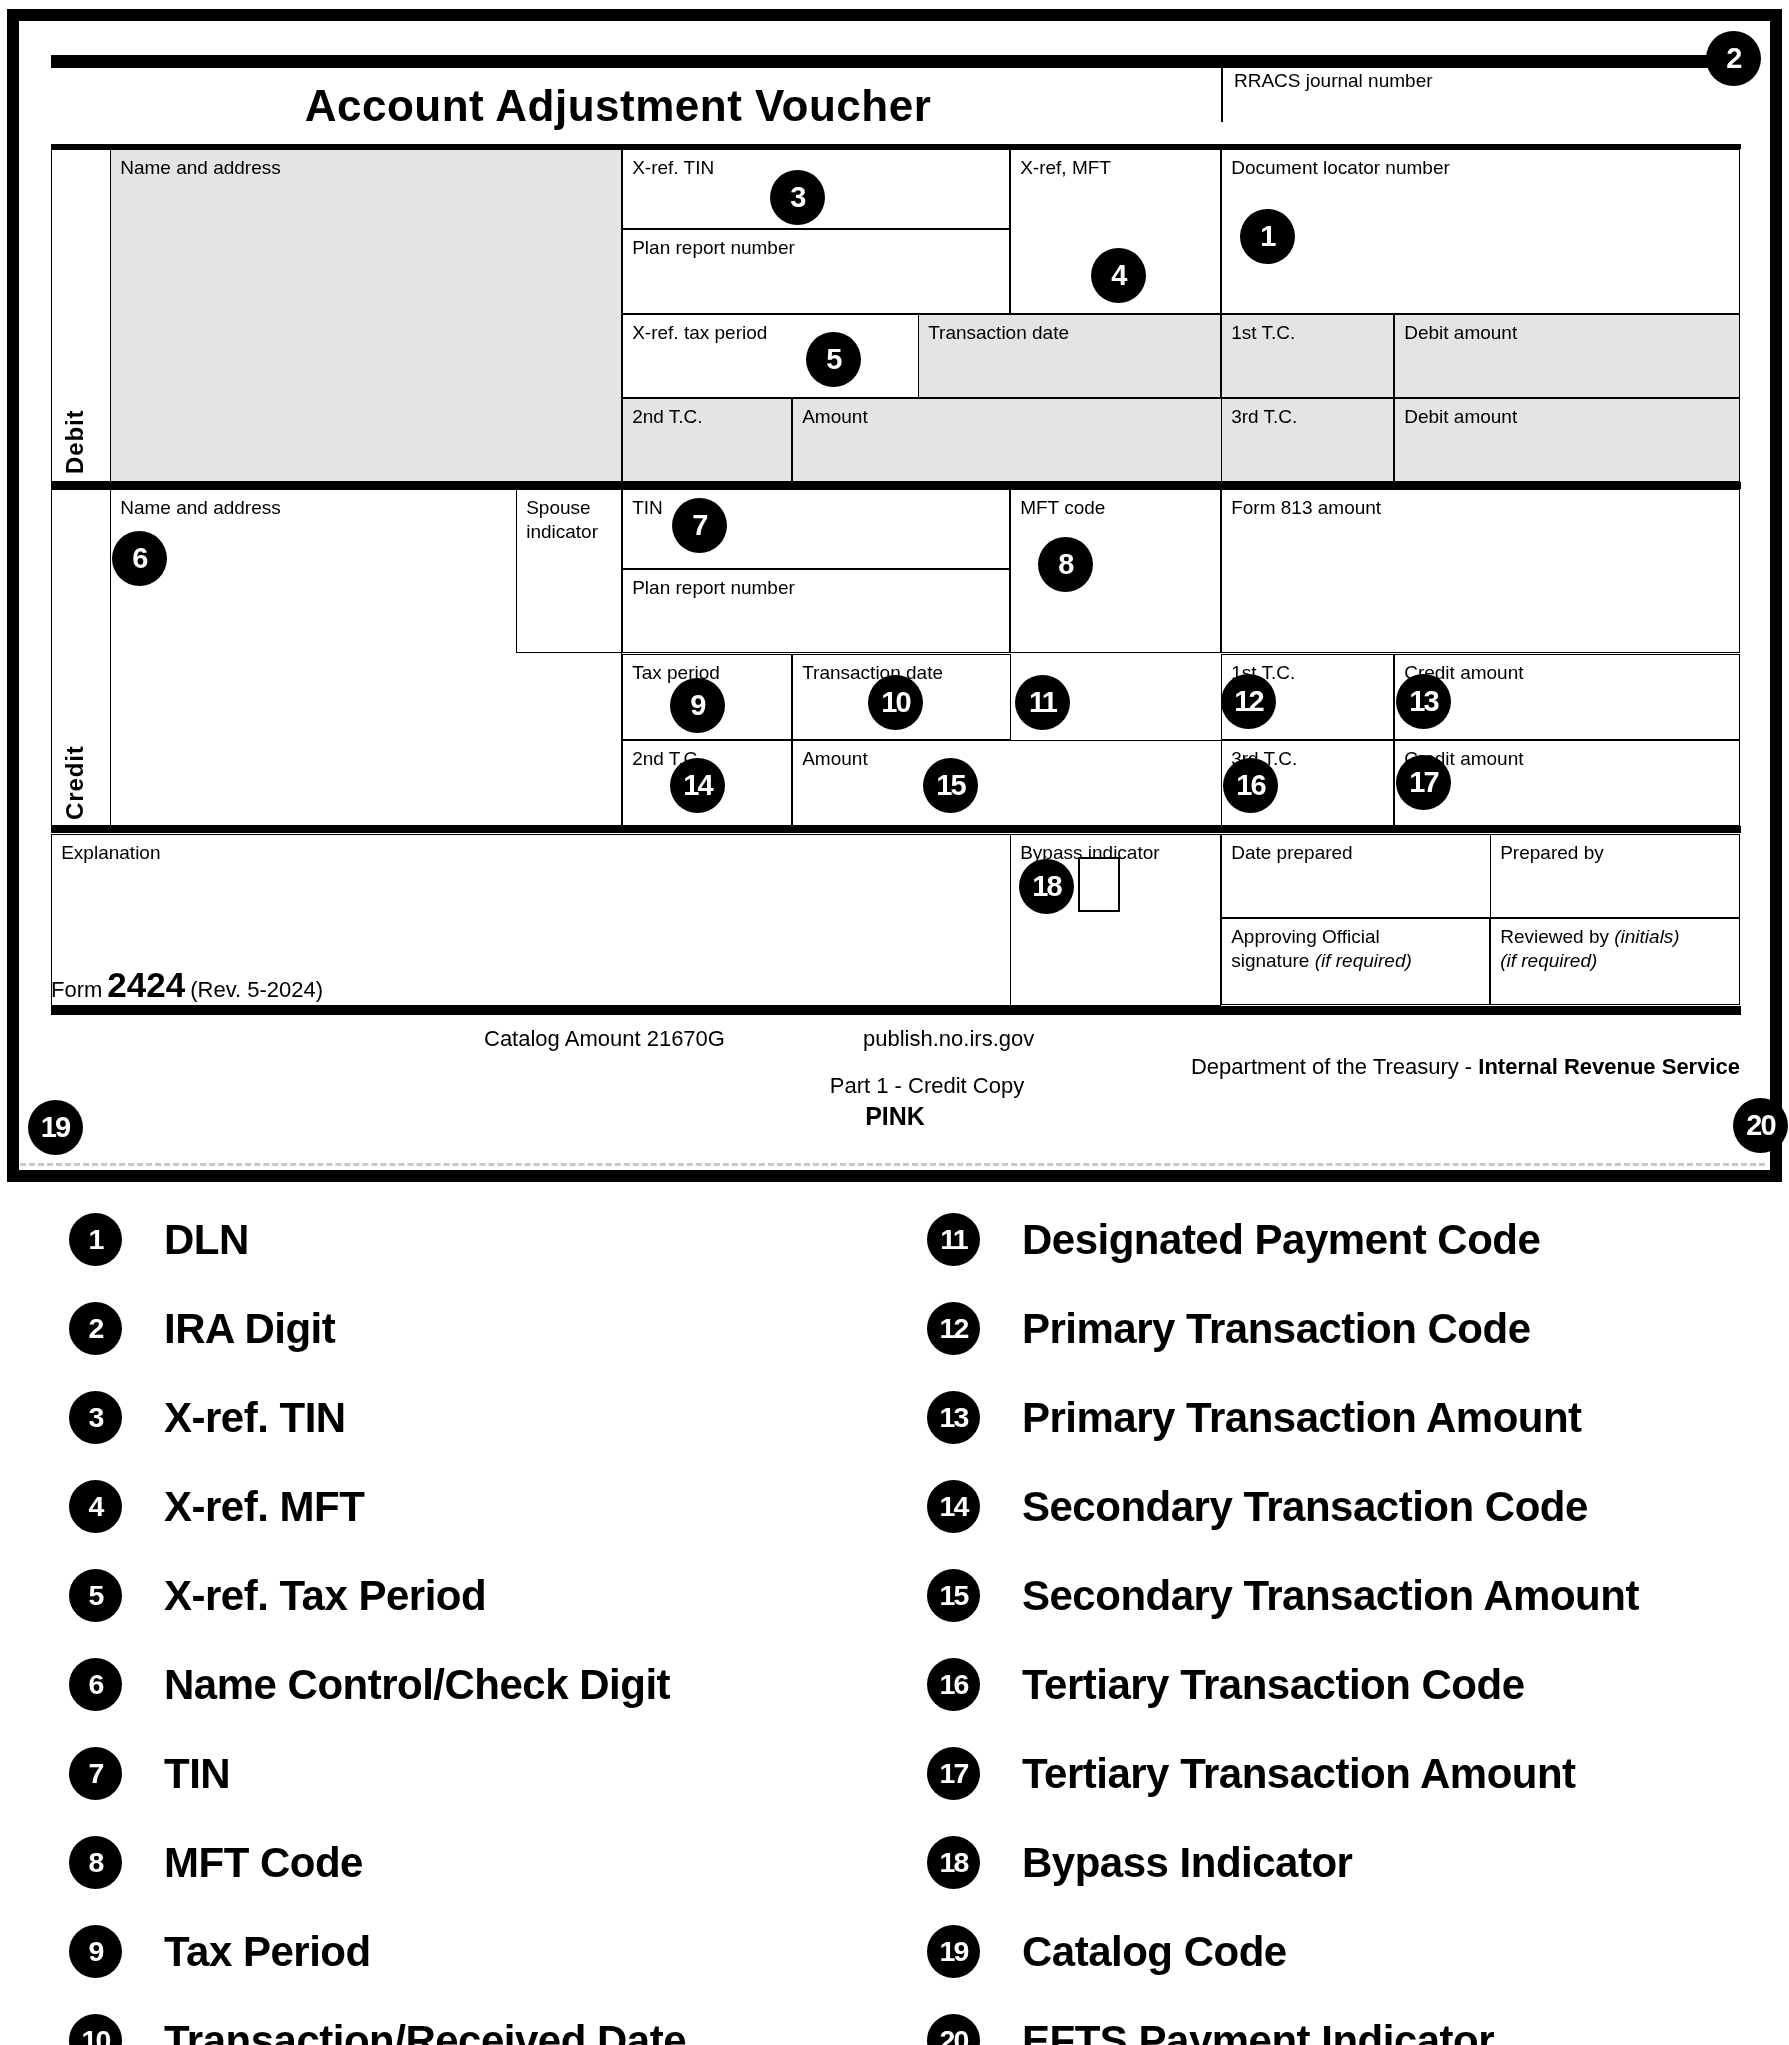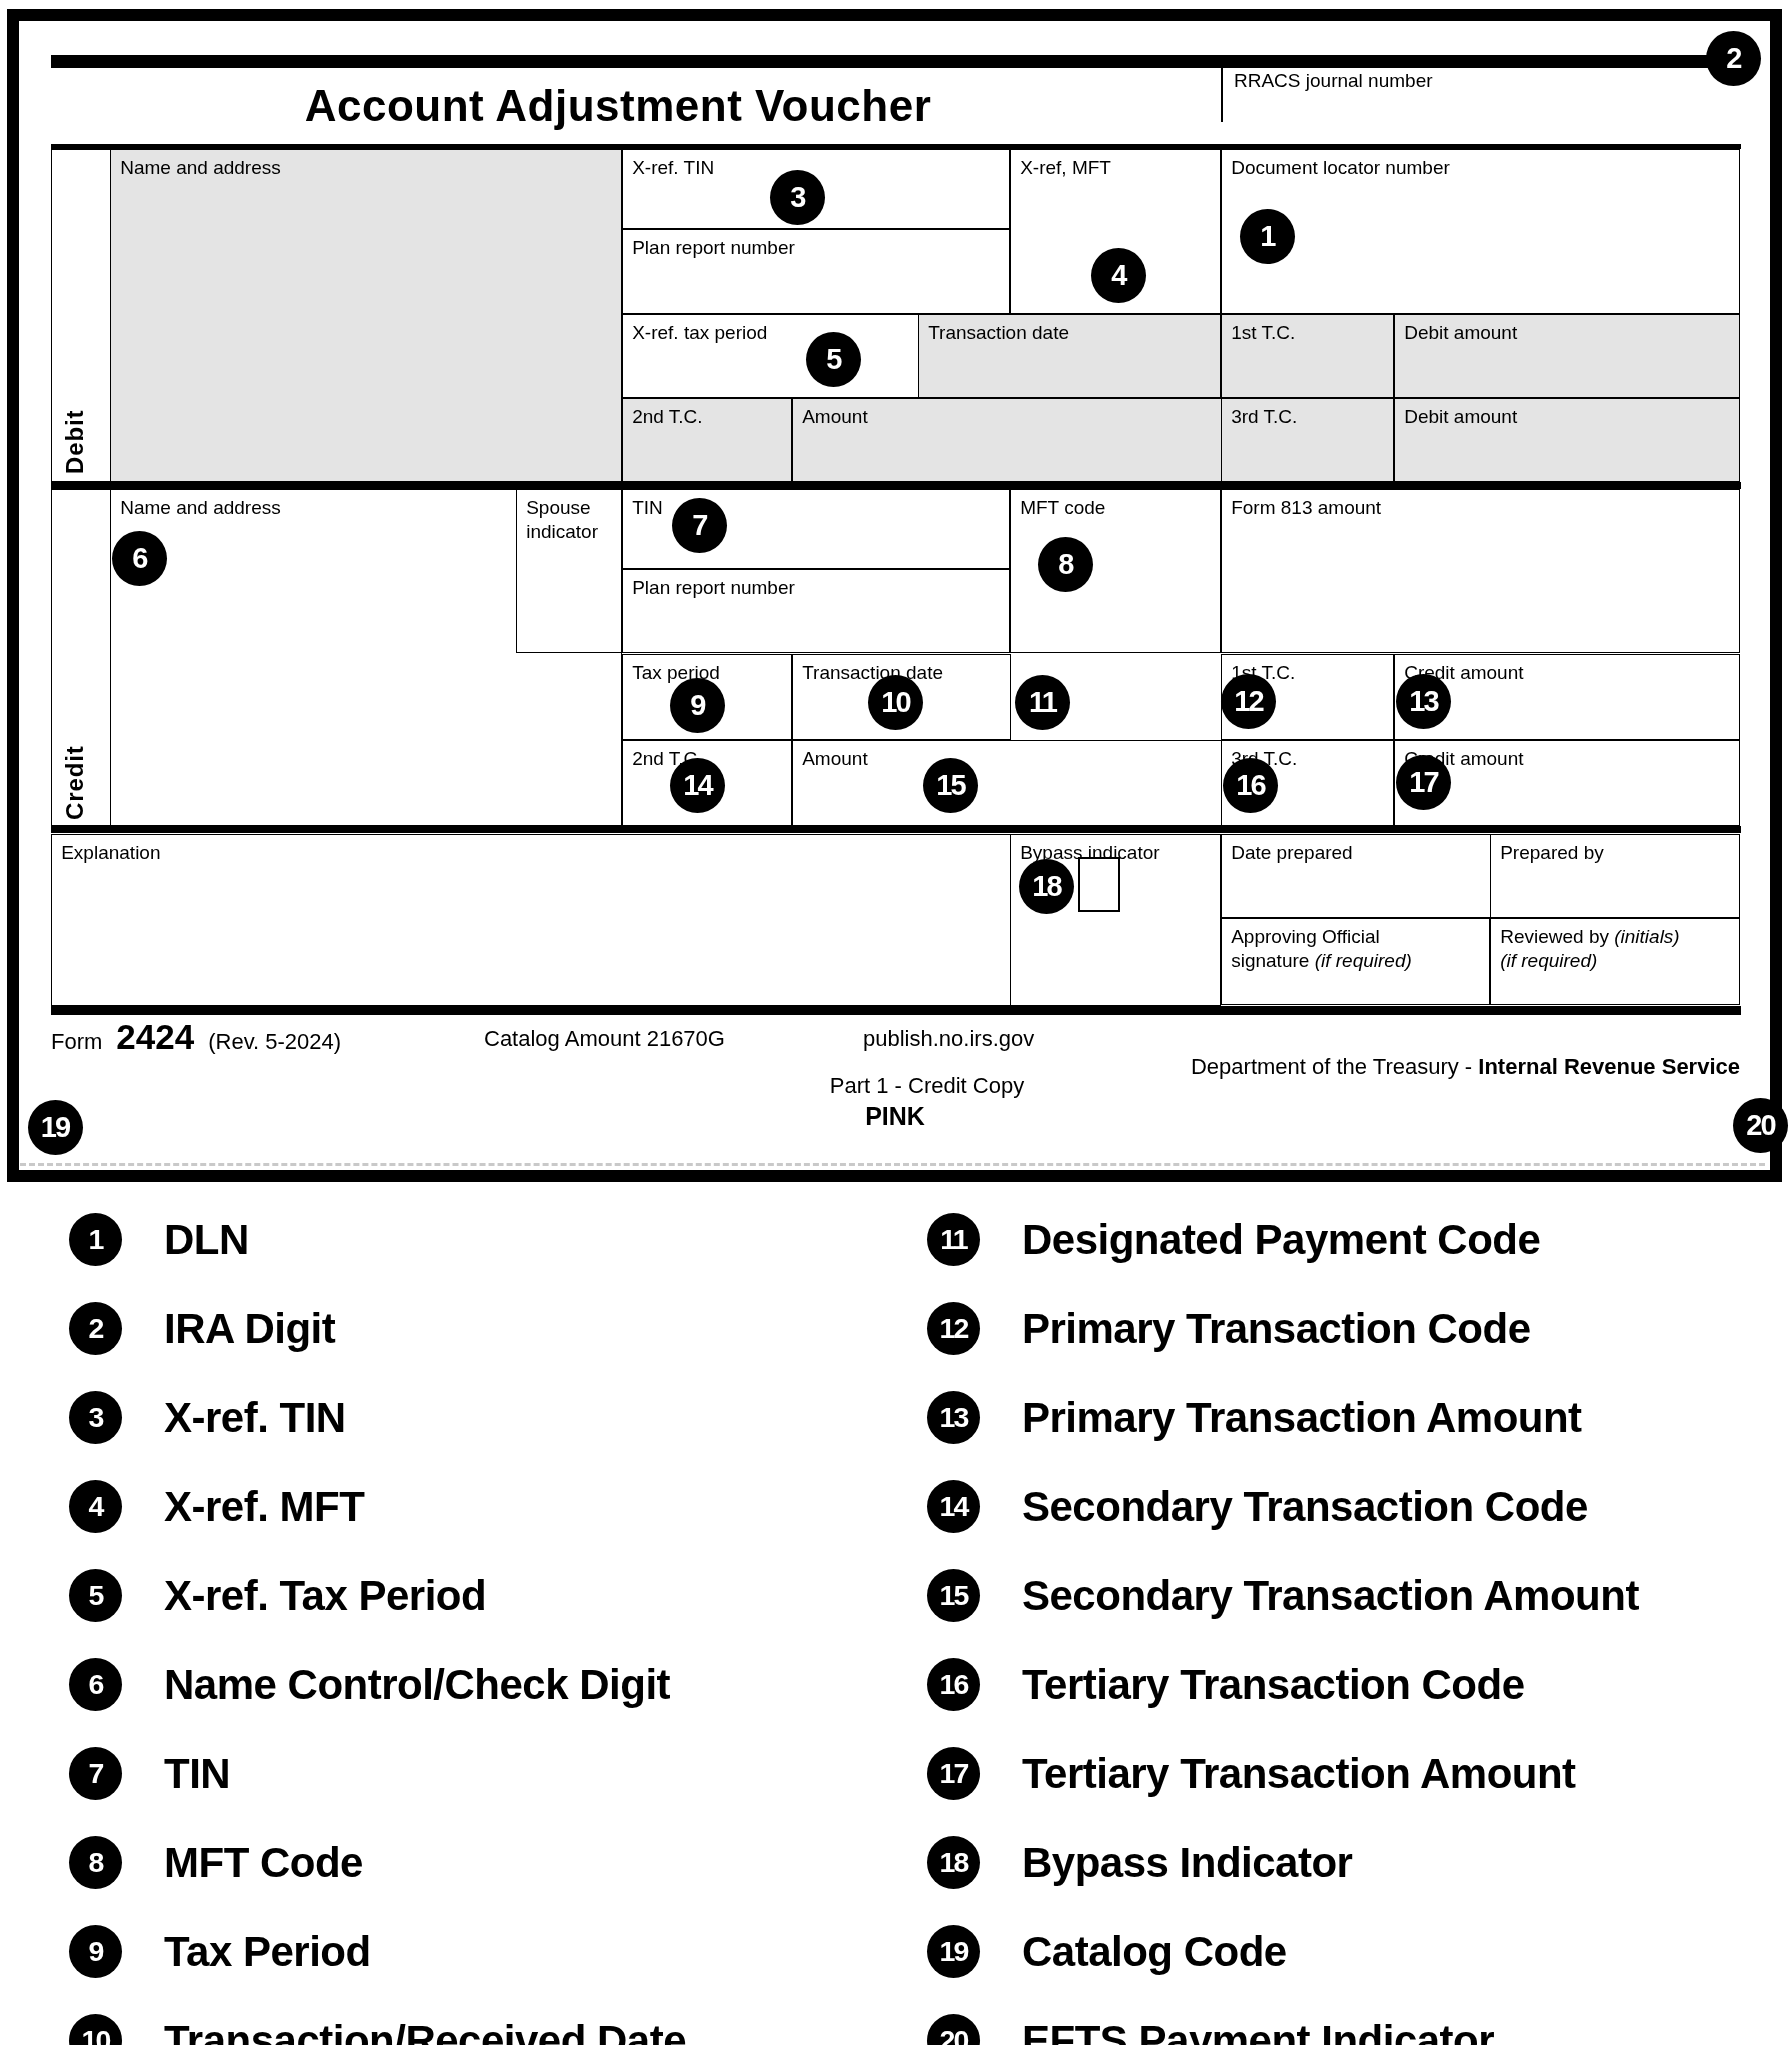--- a/index.html
+++ b/index.html
@@ -197,21 +197,21 @@
   </div>
   <div class="cell" style="left:1490px;top:834px;width:250px;height:84px;">
     <span class="lbl">Prepared by</span>
   </div>
   <div class="cell" style="left:1490px;top:918px;width:250px;height:87px;">
     <span class="lbl"><span>Reviewed by </span><span class="bi">(initials)</span><br><span class="bi">(if required)</span></span>
   </div>
 
   <div class="rule" style="left:51px;top:1006px;width:1690px;height:9.2px;"></div>
 
-  <div class="footer-line" style="left:51px;top:1017px;display:flex;align-items:baseline;gap:14px;">
+  <div class="footer-line" style="left:51px;top:965px;display:flex;align-items:baseline;gap:5px;">
     <span>Form</span>
       <span class="form-num">2424</span>
       <span>(Rev. 5-2024)</span>
   </div>
   <div class="footer-line" style="left:484px;top:1026px;">Catalog Amount 21670G</div>
   <div class="footer-line" style="left:863px;top:1026px;">publish.no.irs.gov</div>
   <div class="footer-line" style="left:1010px;top:1026px;width:730px;text-align:right;margin-top:28px;">
     <span>Department of the Treasury - </span><span class="bold">Internal Revenue Service</span>
   </div>
   <div class="center-line" style="top:1073px;margin-left:32px;">Part 1 - Credit Copy</div>

